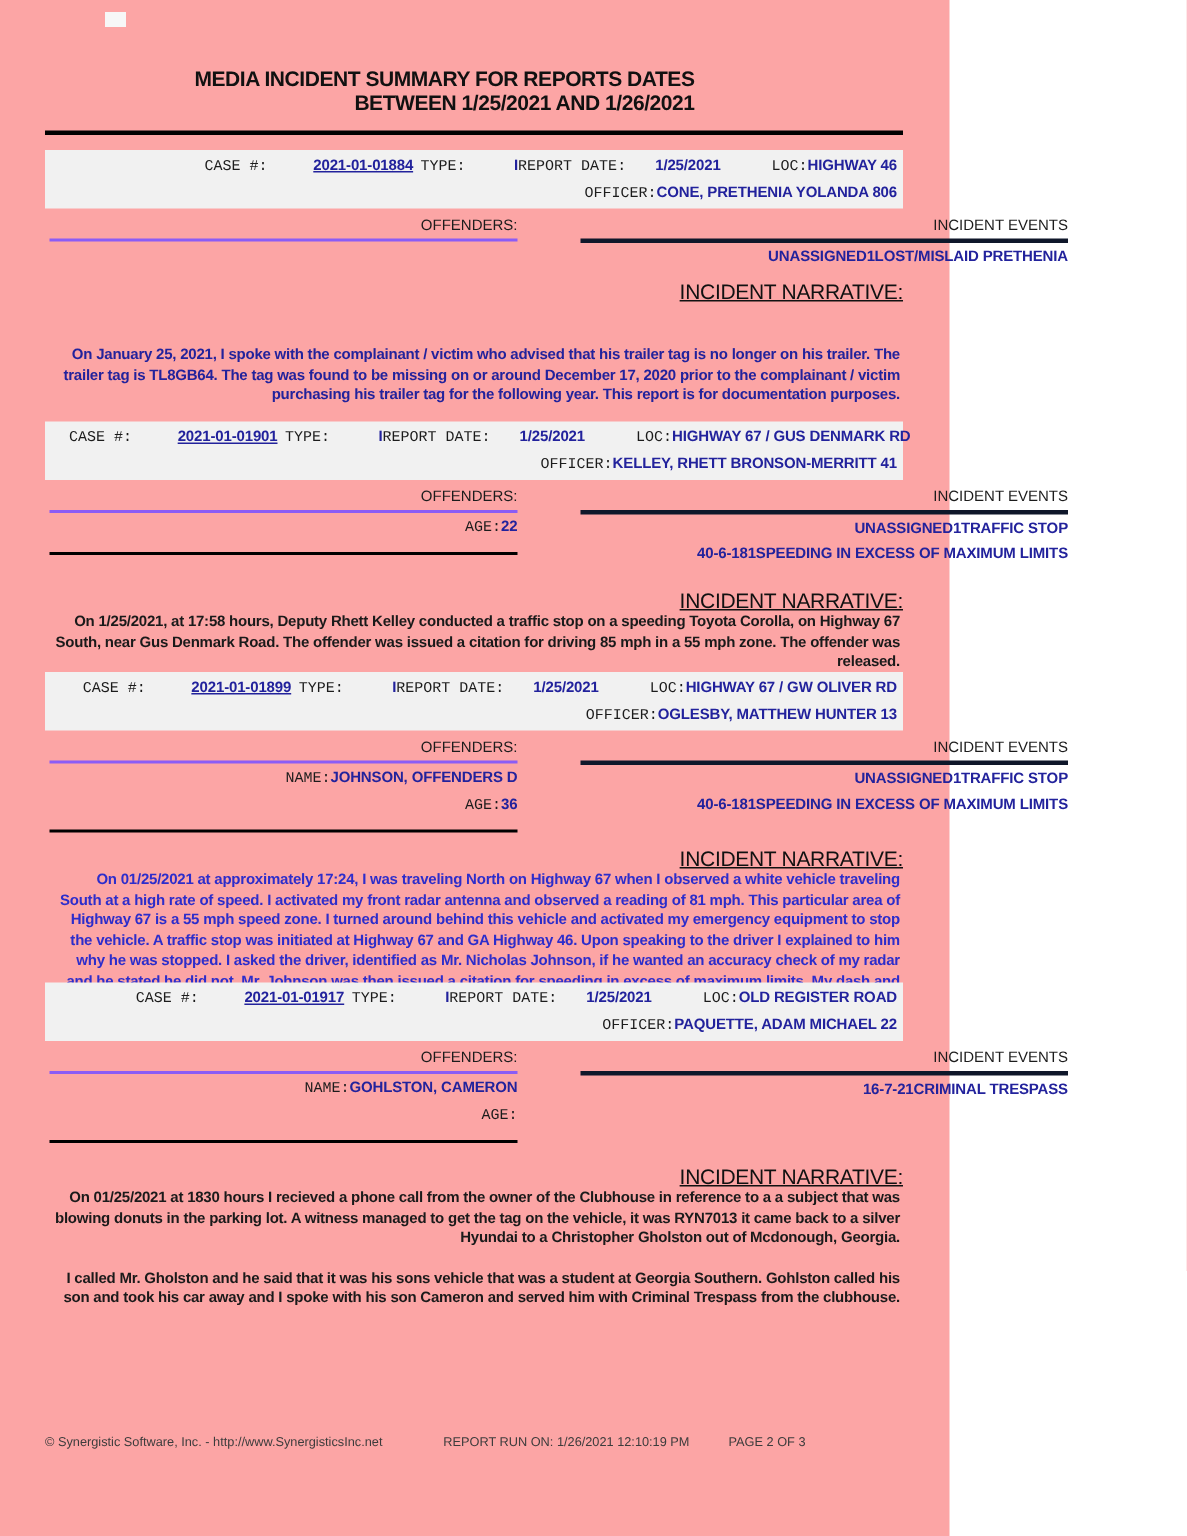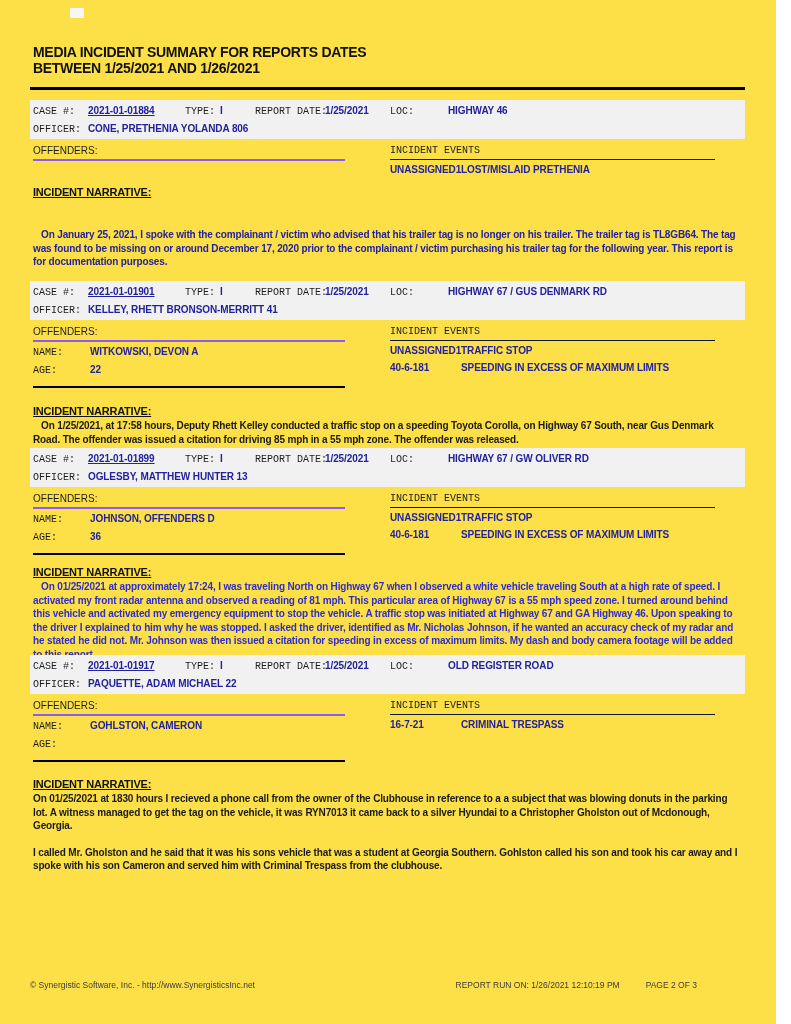--- a/index.html
+++ b/index.html
@@ -1,18 +1,18 @@
 <!DOCTYPE html>
 <html><head>
 <meta charset="utf-8">
 <style>
   * { margin:0; padding:0; box-sizing:border-box; }
   html,body { width:791px; height:1024px; background:#ffffff; overflow:hidden;
               font-family:"Liberation Sans", sans-serif; }
-  .page { position:relative; width:776px; height:1024px; background:#fde047; }
+  .page { position:relative; width:633px; height:1024px; background:#fca5a5;text-align:right; }
 
   .artifact { position:absolute; left:70px; top:8px; width:14px; height:10px; background:#f7f7f7; }
 
   .hdr { position:absolute; left:33px; right:31px; top:44px; display:flex; justify-content:space-between; }
   .title { font-size:14px; font-weight:bold; color:#111; line-height:16px; letter-spacing:-0.3px; width:430px; }
   .office { font-size:14px; font-weight:bold; color:#111; letter-spacing:-0.3px; white-space:nowrap; }
 
   .rule { position:absolute; left:30px; right:31px; top:87px; height:3px; background:#000; }
 
   .case { position:absolute; left:30px; right:31px; }
@@ -31,37 +31,37 @@
   .w-rdate  { width:70px; }
   .w-rdateval{ display:inline-block; width:65px; }
   .w-loc    { width:58px; }
   .w-name   { width:57px; }
 
   .cols { display:flex; margin-top:5px; padding-left:3px; }
   .col-left { width:315px; }
   .col-right { margin-left:42px; flex:1; }
   .col-head { font-size:10px; color:#1c1c1c; line-height:14px; padding-bottom:1px; }
   .head-offenders { border-bottom:2px solid #8b5cf6; width:312px; }
-  .head-events { border-bottom:1px solid #0f172a; width:325px;font-family:Liberation Mono, monospace; }
+  .head-events { border-bottom:3px solid #0f172a; width:325px; }
   .off-row, .ev-row { line-height:15px; white-space:nowrap; }
   .ev-code { display:inline-block; width:71px; }
   .off-close { width:312px; border-top:2px solid #000; margin-top:8px; }
 
-  .narr-head { font-size:11px; font-weight:bold; color:#111; text-decoration:underline;
+  .narr-head { font-size:14px; font-weight:normal; color:#111; text-decoration:underline;
                letter-spacing:-0.2px; line-height:13px; padding-left:3px; }
   .narr { font-size:10px; font-weight:bold; line-height:13.5px; letter-spacing:-0.15px;
           padding-left:3px; padding-right:2px; }
   .narr.indent { text-indent:8px; }
   .c-navy { color:#22229c; }
   .c-blue { color:#2d2dcb; }
   .c-black{ color:#1a1a1a; }
   .narr p + p { margin-top:13px; }
 
-  .footer { position:absolute; left:30px; right:79px; top:956px; display:flex;
-            justify-content:space-between; font-size:8.5px; color:#3c3c3c;margin-top:24px; }
+  .footer { position:absolute; left:30px; right:96px; top:956px; display:flex;
+            justify-content:space-between; font-size:8.5px; color:#3c3c3c; }
   .footer .grp { display:flex; gap:26px; white-space:nowrap; }
 </style>
 </head>
 <body>
 
 <div class="page">
 
   <div class="artifact"></div>
 
   <div class="hdr">
@@ -102,23 +102,20 @@
       <div class="band-row">
         <span class="lbl w-case">CASE #:</span><span class="val link w-casenum">2021-01-01901</span><span class="lbl w-type">TYPE:</span><span class="val w-typeval">I</span><span class="lbl w-rdate">REPORT DATE:</span><span class="val w-rdateval">1/25/2021</span><span class="lbl w-loc">LOC:</span><span class="val">HIGHWAY 67 / GUS DENMARK RD</span>
       </div>
       <div class="band-row">
         <span class="lbl w-case">OFFICER:</span><span class="val">KELLEY, RHETT BRONSON-MERRITT 41</span>
       </div>
     </div>
     <div class="cols">
       <div class="col-left">
         <div class="col-head head-offenders">OFFENDERS:</div>
-        <div class="off-row">
-          <span class="lbl w-name">NAME:</span><span class="val">WITKOWSKI, DEVON A</span>
-        </div>
         <div class="off-row">
           <span class="lbl w-name">AGE:</span><span class="val">22</span>
         </div>
         <div class="off-close"></div>
       </div>
       <div class="col-right">
         <div class="col-head head-events">INCIDENT EVENTS</div>
         <div class="ev-row">
           <span class="val ev-code">UNASSIGNED1</span><span class="val">TRAFFIC STOP</span>
         </div>

